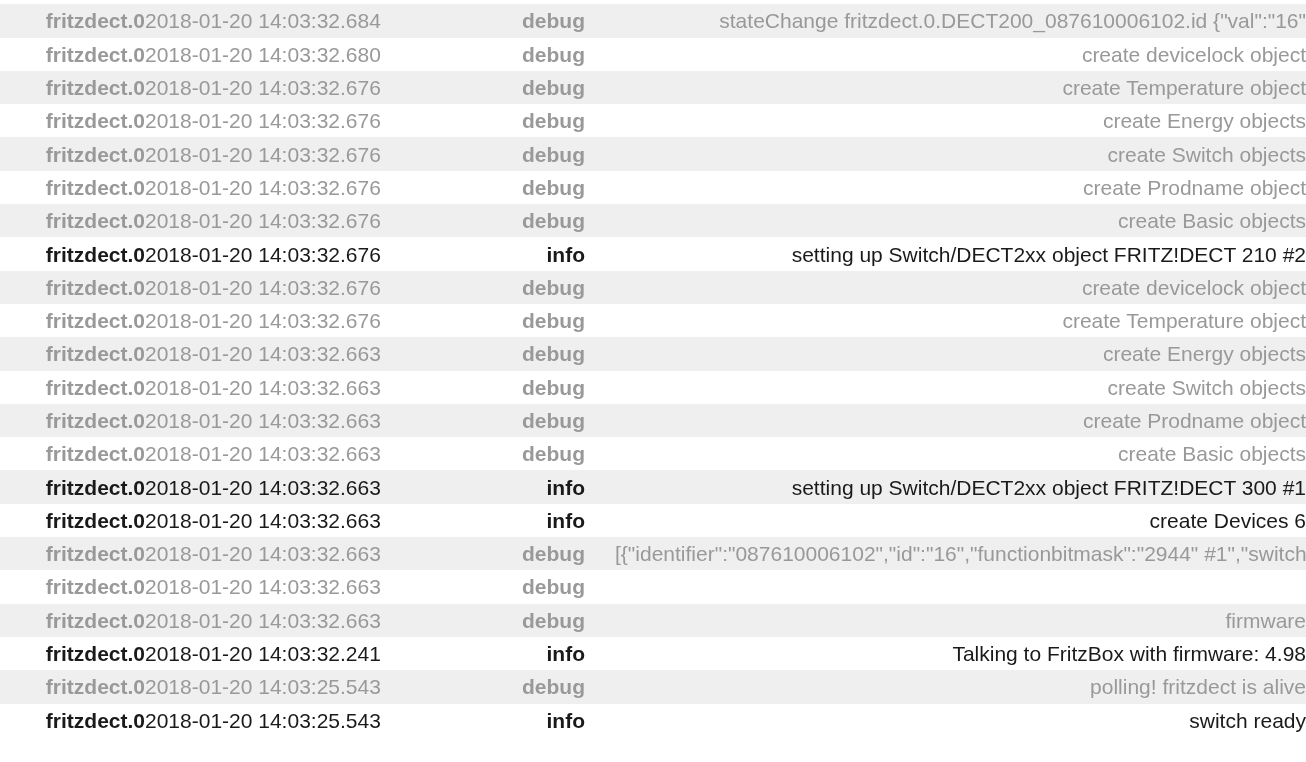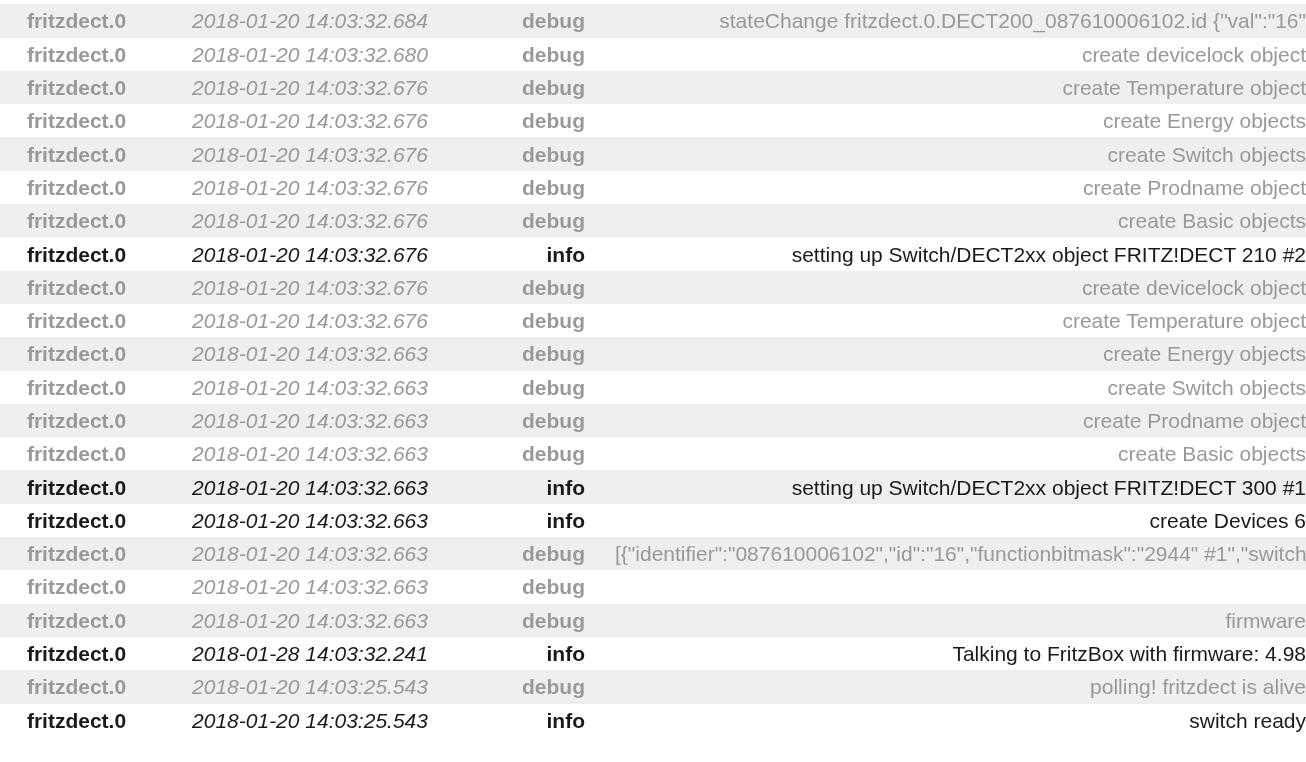--- a/index.html
+++ b/index.html
@@ -42,26 +42,25 @@
 
   
   tr.sev-debug td { color: #999999; }
   tr.sev-info  td { color: #1a1a1a; }
 
   
   .col-source {
     width: 137px;
     padding-left: 8px !important;
     font-weight: bold;
-    text-align: center;
+    text-align: right;
   }
   .col-time {
     width: 330px;
-    text-align: center;
-    font-style: italic;
+    text-align: left;
   }
   .col-sev {
     width: 110px;
     font-weight: bold;
     text-align: right;
   }
   .col-msg {
     padding-left: 30px !important;
     text-align: right;
   }
@@ -195,21 +194,21 @@
         <td class="col-msg"></td>
       </tr>
       <tr class="stripe-on sev-debug">
         <td class="col-source">fritzdect.0</td>
         <td class="col-time">2018-01-20 14:03:32.663</td>
         <td class="col-sev">debug</td>
         <td class="col-msg">firmware</td>
       </tr>
       <tr class="stripe-off sev-info">
         <td class="col-source">fritzdect.0</td>
-        <td class="col-time">2018-01-28 14:03:32.241</td>
+        <td class="col-time">2018-01-20 14:03:32.241</td>
         <td class="col-sev">info</td>
         <td class="col-msg">Talking to FritzBox with firmware: 4.98</td>
       </tr>
       <tr class="stripe-on sev-debug">
         <td class="col-source">fritzdect.0</td>
         <td class="col-time">2018-01-20 14:03:25.543</td>
         <td class="col-sev">debug</td>
         <td class="col-msg">polling! fritzdect is alive</td>
       </tr>
       <tr class="stripe-off sev-info">

